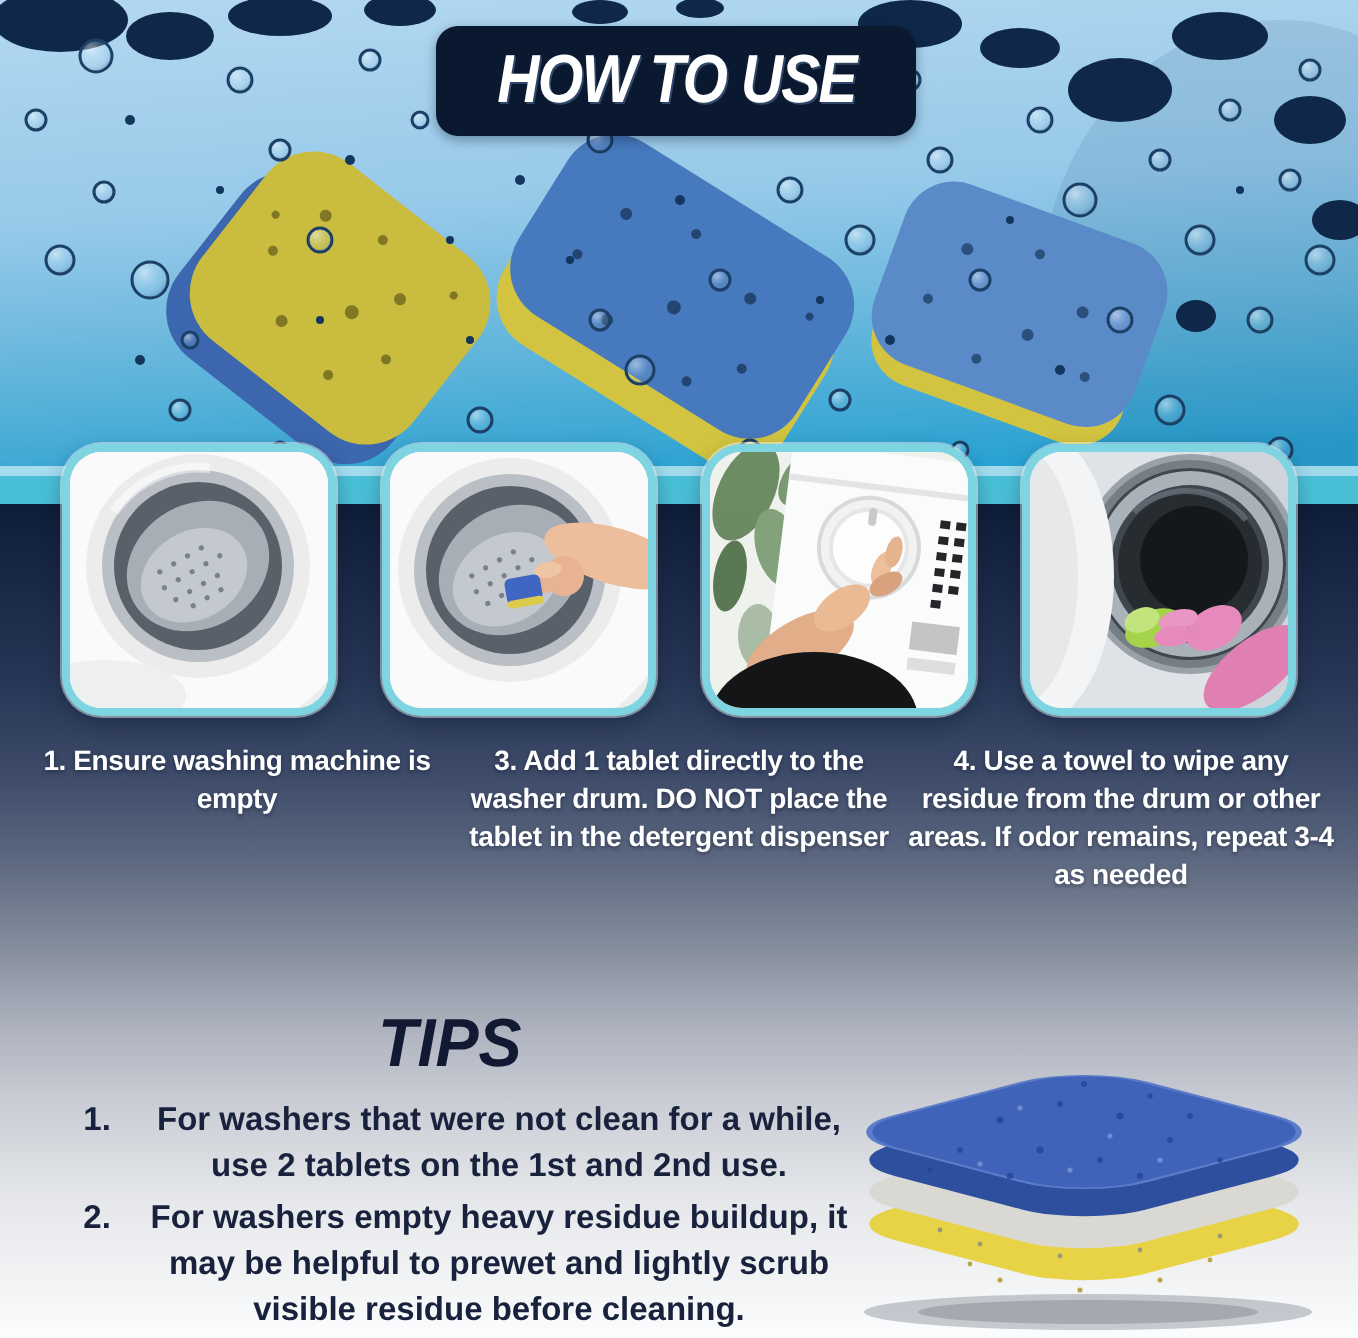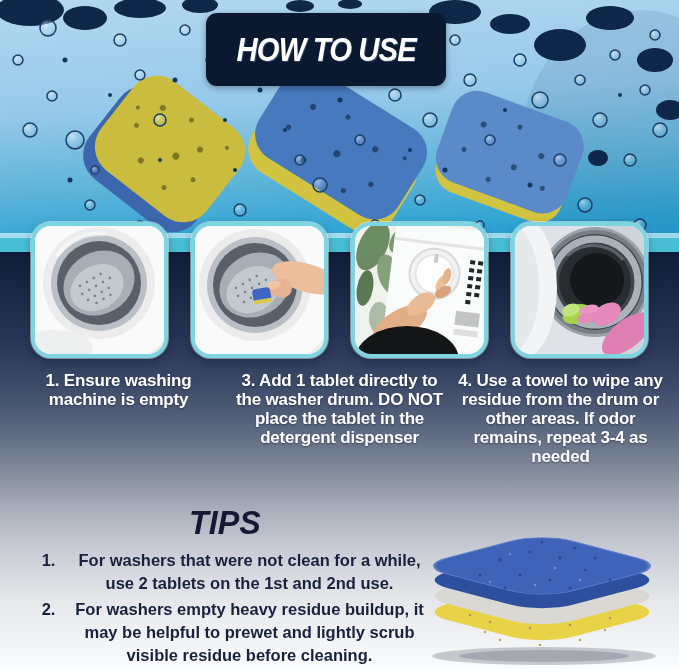--- a/index.html
+++ b/index.html
@@ -8,21 +8,21 @@
     font-family:"Liberation Sans",sans-serif;
     background:#fff;
   }
   .stage{position:relative;width:679px;height:669px;overflow:hidden;
     background:linear-gradient(180deg,
       #0e1d38 252px,#273656 340px,#3c4a68 385px,#5c6880 430px,
       #8b93a1 480px,#aeb3bf 515px,#c9ccd4 550px,#e5e7ea 600px,#fbfcfd 669px);
   }
   .hero{position:absolute;top:0;left:0;width:679px;height:252px;display:block;}
   .banner{
-    position:absolute;left:206px;top:13px;width:240px;height:73px;
+    position:absolute;left:218px;top:13px;width:240px;height:55px;
     background:#0a1830;border-radius:11px;
     display:flex;align-items:center;justify-content:center;z-index:6;
     box-shadow:0 2px 6px rgba(5,15,35,.35);
   }
   .banner-text{
     color:#ffffff;font-weight:900;font-style:italic;font-size:34px;
     letter-spacing:-1px;transform:scaleX(.86);white-space:nowrap;
     text-shadow:1px 1px 0 rgba(120,160,210,.35);
   }
   .photos{
@@ -34,21 +34,21 @@
     overflow:hidden;background:#eceded;flex:0 0 auto;
     box-shadow:0 0 0 1px rgba(255,255,255,.45), 0 4px 10px rgba(0,20,40,.35);
   }
   .photo-card svg{display:block;width:100%;height:100%;}
   .steps{
     position:absolute;top:371px;left:8px;right:8px;z-index:4;
     display:flex;
   }
   .step{
     flex:1 1 0;padding:0 4px;text-align:center;
-    color:#ffffff;font-weight:700;font-size:17px;line-height:19px;
+    color:#ffffff;font-weight:700;font-size:14px;line-height:19px;
     letter-spacing:-.2px;text-shadow:0 1px 2px rgba(0,10,30,.4);
   }
   .tips{position:absolute;left:34px;top:504px;width:402px;z-index:4;text-align:center;}
   .tips-heading{
     margin:0;color:#121a33;font-style:italic;font-weight:900;
     font-size:34px;letter-spacing:0;line-height:36px;transform:scaleX(.95);
     transform-origin:left center;
   }
   .tips-list{
     margin:9px 0 0 0;padding:0 0 0 26px;color:#18223c;

